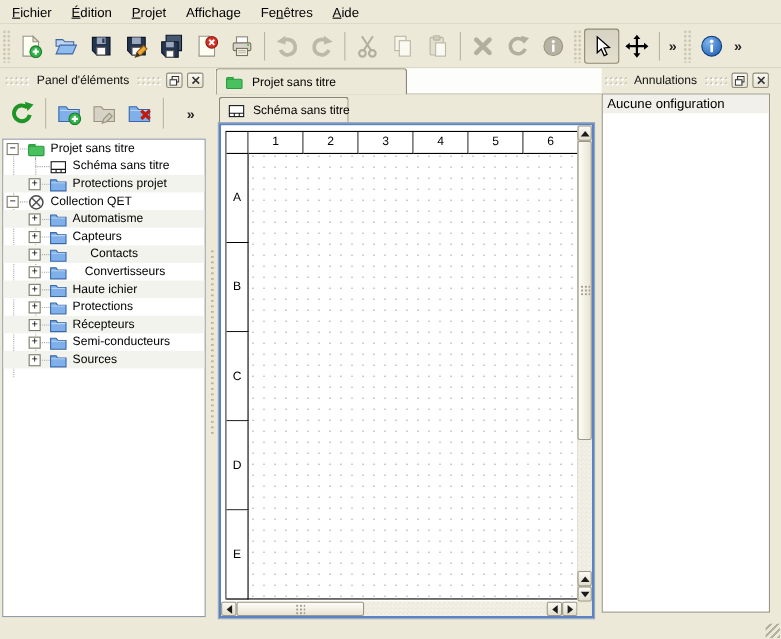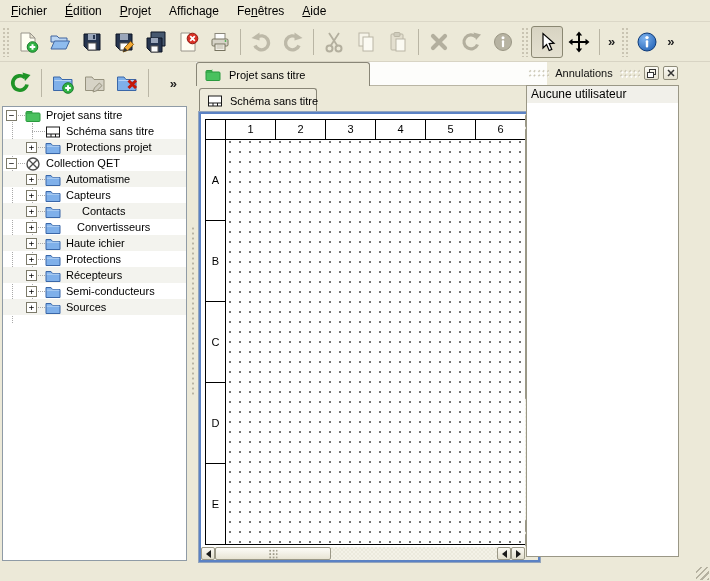--- a/index.html
+++ b/index.html
@@ -39,21 +39,21 @@
   .dock-title .tex { flex:1; height:9px;
     background:
       radial-gradient(circle,#fff 1px,rgba(0,0,0,0) 1.2px) 1px 1px/4.5px 4.5px,
       radial-gradient(circle,#c6c1ae 1px,rgba(0,0,0,0) 1.2px) 0 0/4.5px 4.5px; }
   .dock-title .ttl { font-size:11px; color:#111; padding:0 2px; }
   .dock-btn { width:15px; height:14px; background:linear-gradient(#fbfaf4,#e7e3d3);
     border:1px solid #8f8c7a; border-radius:2px;
     display:flex; align-items:center; justify-content:center; }
 
   .dock-left  { left:0;   top:62px; width:189px; height:519px; }
-  .dock-right { left:524px; top:62px; width:158px; height:519px; }
+  .dock-right { left:545px; top:62px; width:158px; height:519px; }
 
   
   .ptoolbar { height:42px; display:flex; align-items:center; padding:0 4px; }
   .pbtn { width:32px; height:32px; display:flex; align-items:center; justify-content:center; }
   .p-sep { width:1px; height:28px; background:#bab6a5; margin:0 5px; }
 
   .filter-row { height:26px; display:flex; align-items:center; padding:0 6px; gap:6px; }
   .filter-row input { flex:1; height:20px; border:1px solid #7f9db9; background:#fff;
     font-family:inherit; font-size:11px; padding:0 3px; }
 
@@ -323,20 +323,36 @@
           <circle cx="11" cy="11" r="9" fill="url(#gb)" stroke="#0d3a78"></circle>
           <circle cx="11" cy="6.6" r="1.7" fill="#fff"></circle>
           <rect x="9.8" y="9.2" width="2.4" height="7.4" rx="1.1" fill="#fff"></rect>
         </svg>
       </span>
     </div>
     <div class="chev">»</div>
   </div>
 
 <div class="dock dock-left">
+  <div class="dock-title">
+    <div class="tex"></div>
+    <span class="ttl">Panel d'éléments</span>
+    <div class="tex"></div>
+    <div class="dock-btn">
+      <svg width="9" height="9" viewBox="0 0 9 9">
+          <rect x="2.5" y="0.5" width="6" height="5" fill="none" stroke="#333"></rect>
+          <rect x="0.5" y="3.5" width="6" height="5" fill="#fff" stroke="#333"></rect>
+        </svg>
+    </div>
+    <div class="dock-btn">
+      <svg width="8" height="8" viewBox="0 0 8 8">
+          <path d="M1 1 L7 7 M7 1 L1 7" stroke="#333" stroke-width="1.5"></path>
+        </svg>
+    </div>
+  </div>
   <div class="ptoolbar" id="panel-toolbar">
       <div class="pbtn">
         <span class="icon">
           <svg width="22" height="22" viewBox="0 0 22 22">
             <path d="M18 12.5 a7.2 7.2 0 1 1 -2.2 -6.8" fill="none" stroke="#1f9427" stroke-width="3.6"></path>
             <path d="M13.5 0.5 l8 2.5 -5.5 6 z" fill="#1f9427"></path>
           </svg>
         </span>
       </div>
       <div class="p-sep"></div>
@@ -624,17 +640,17 @@
           <rect x="0.5" y="3.5" width="6" height="5" fill="#fff" stroke="#333"></rect>
         </svg>
     </div>
     <div class="dock-btn">
       <svg width="8" height="8" viewBox="0 0 8 8">
           <path d="M1 1 L7 7 M7 1 L1 7" stroke="#333" stroke-width="1.5"></path>
         </svg>
     </div>
   </div>
   <div class="undo-list" id="undo-list">
-      <div class="undo-item">Aucune utilisateur</div>
+      <div class="undo-item">Aucune onfiguration</div>
     </div>
 </div>
 
 <div class="sizegrip"></div>
 
 </body></html>

